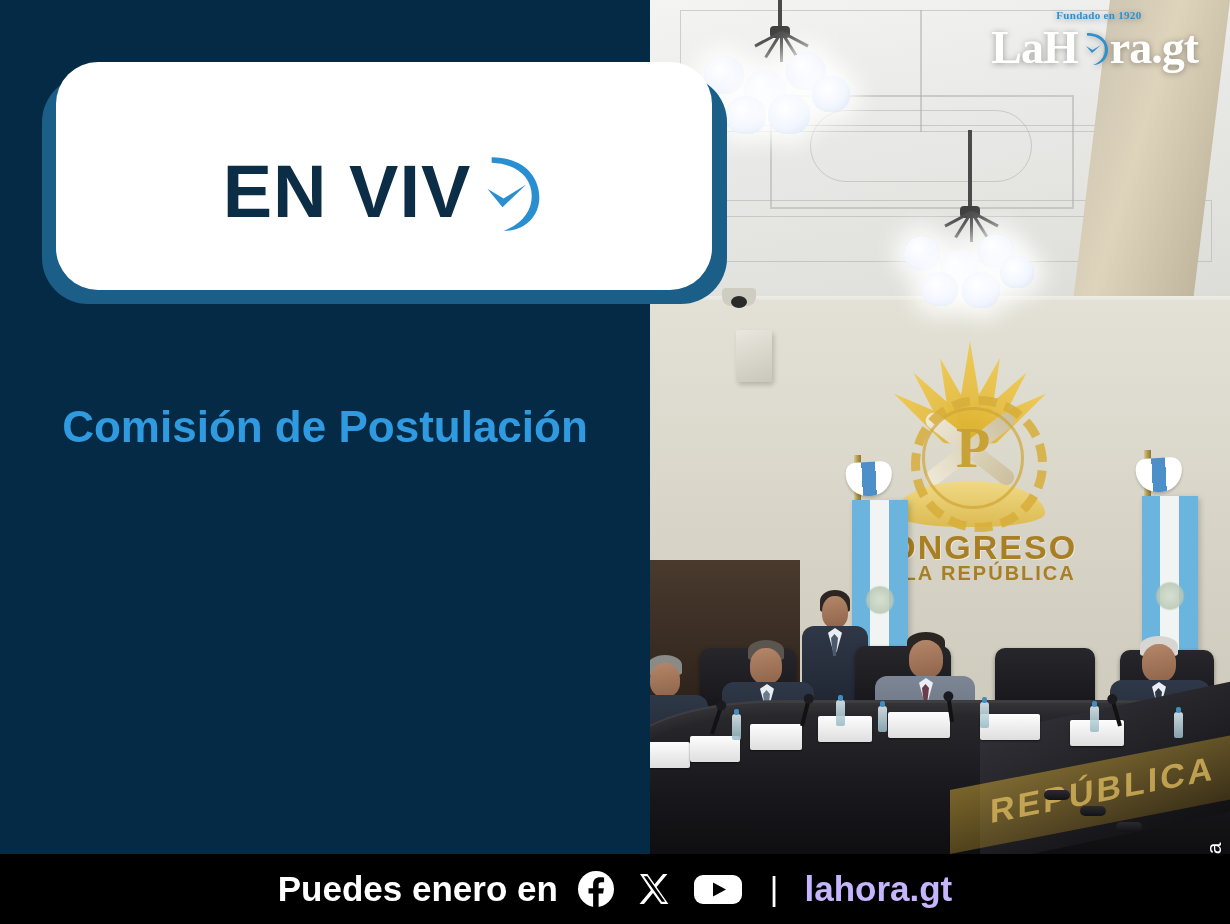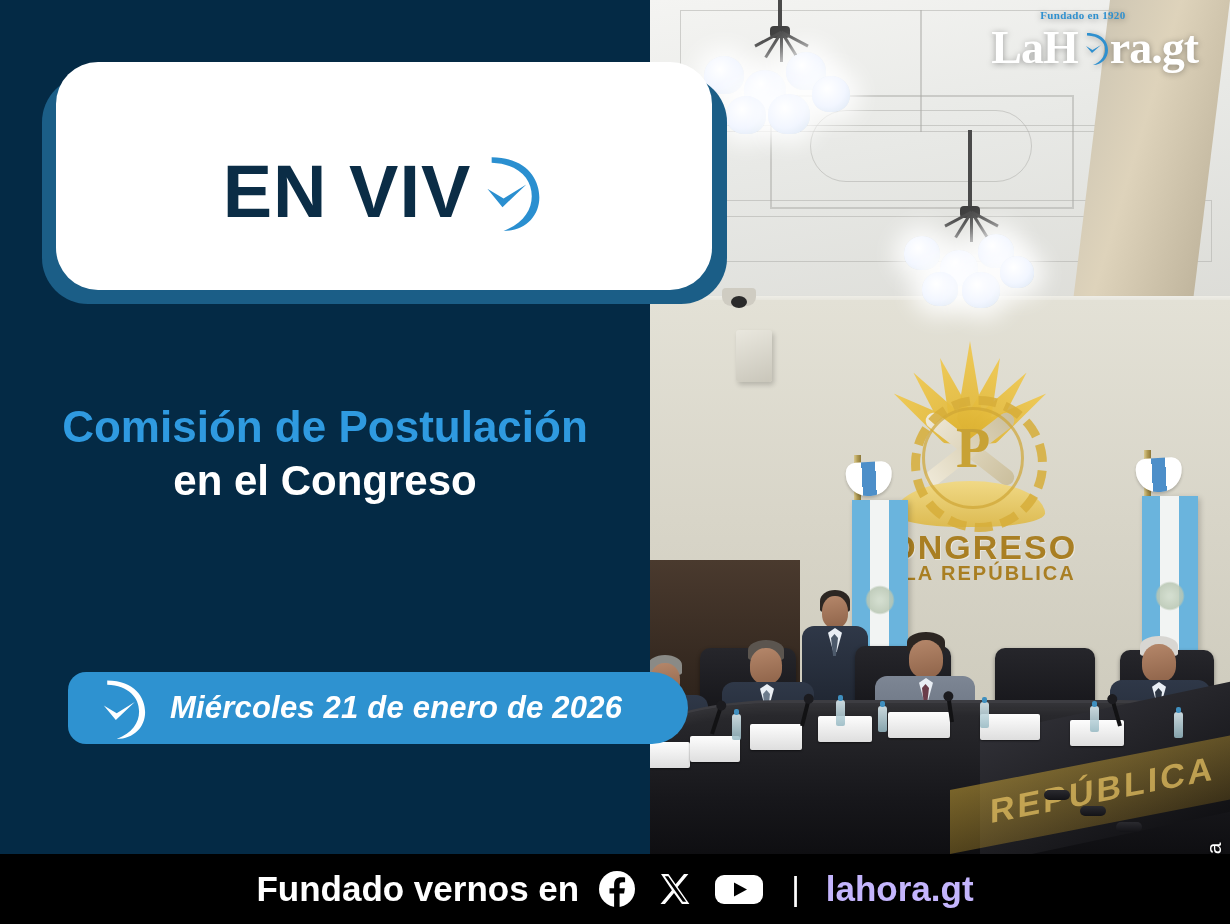--- a/index.html
+++ b/index.html
@@ -272,21 +272,21 @@
   }
   .lh-text{
     font:bold 46px/46px "Liberation Serif", serif;
     color:#ffffff;
     letter-spacing:-1px;
   }
   .lh-mark{
     position:relative; width:30px; height:40px; margin:0 1px;
   }
   .lh-founded{
-    position:absolute; left:49px; top:-12px;
+    position:absolute; left:65px; top:-12px;
     font:bold 11px/11px "Liberation Serif", serif;
     color:#2f90cf;
     letter-spacing:.3px;
     white-space:nowrap;
   }
 
   
   .card-shadow{
     position:absolute;
     left:42px; top:76px;
@@ -557,35 +557,25 @@
         <svg viewBox="0 0 60 72" width="72" height="78" aria-hidden="true">
           <path d="M14 4 C46 4 58 24 58 41 C58 58 45 72 25 72 C43 65 51 53 51 40 C51 24 39 10 14 9 Z" fill="#2a8fd0"></path>
           <path d="M10 33 L24 50 L46 29 L25 42 Z" fill="#2a8fd0"></path>
         </svg>
       </span>
     </div>
   </div>
 
   <div class="headline">
     <div class="hl1">Comisión de Postulación</div>
-    <div class="hl3">en el Congreso</div>
   </div>
 
-  <div class="date-badge">
-    <span class="badge-mark">
-      <svg viewBox="0 0 60 72" width="62" height="62" aria-hidden="true">
-        <path d="M14 4 C46 4 58 24 58 41 C58 58 45 72 25 72 C43 65 51 53 51 40 C51 24 39 10 14 9 Z" fill="#ffffff"></path>
-        <path d="M10 33 L24 50 L46 29 L25 42 Z" fill="#ffffff"></path>
-      </svg>
-    </span>
-    <span class="badge-text">Miércoles 21 de enero de 2026</span>
-  </div>
 
   <div class="footer">
-    <span class="footer-text">Fundado vernos en</span>
+    <span class="footer-text">Puedes enero en</span>
 
     <a class="soc" href="#" aria-label="Facebook">
       <svg viewBox="0 0 40 40" width="40" height="40">
         <circle cx="20" cy="20" r="18" fill="#ffffff"></circle>
         <path d="M22.6 38.2 V24.6 h4.5 l0.8 -5.4 h-5.3 v-3.4 c0 -1.5 0.5 -2.6 2.8 -2.6 h2.7 V8.4 c-0.5 -0.1 -2.2 -0.2 -4.1 -0.2 c-4.1 0 -6.9 2.5 -6.9 7.1 v3.9 h-4.6 v5.4 h4.6 v13.4 z" fill="#000000"></path>
       </svg>
     </a>
 
     <a class="soc" href="#" aria-label="X">
       <svg viewBox="0 0 40 40" width="40" height="40">

